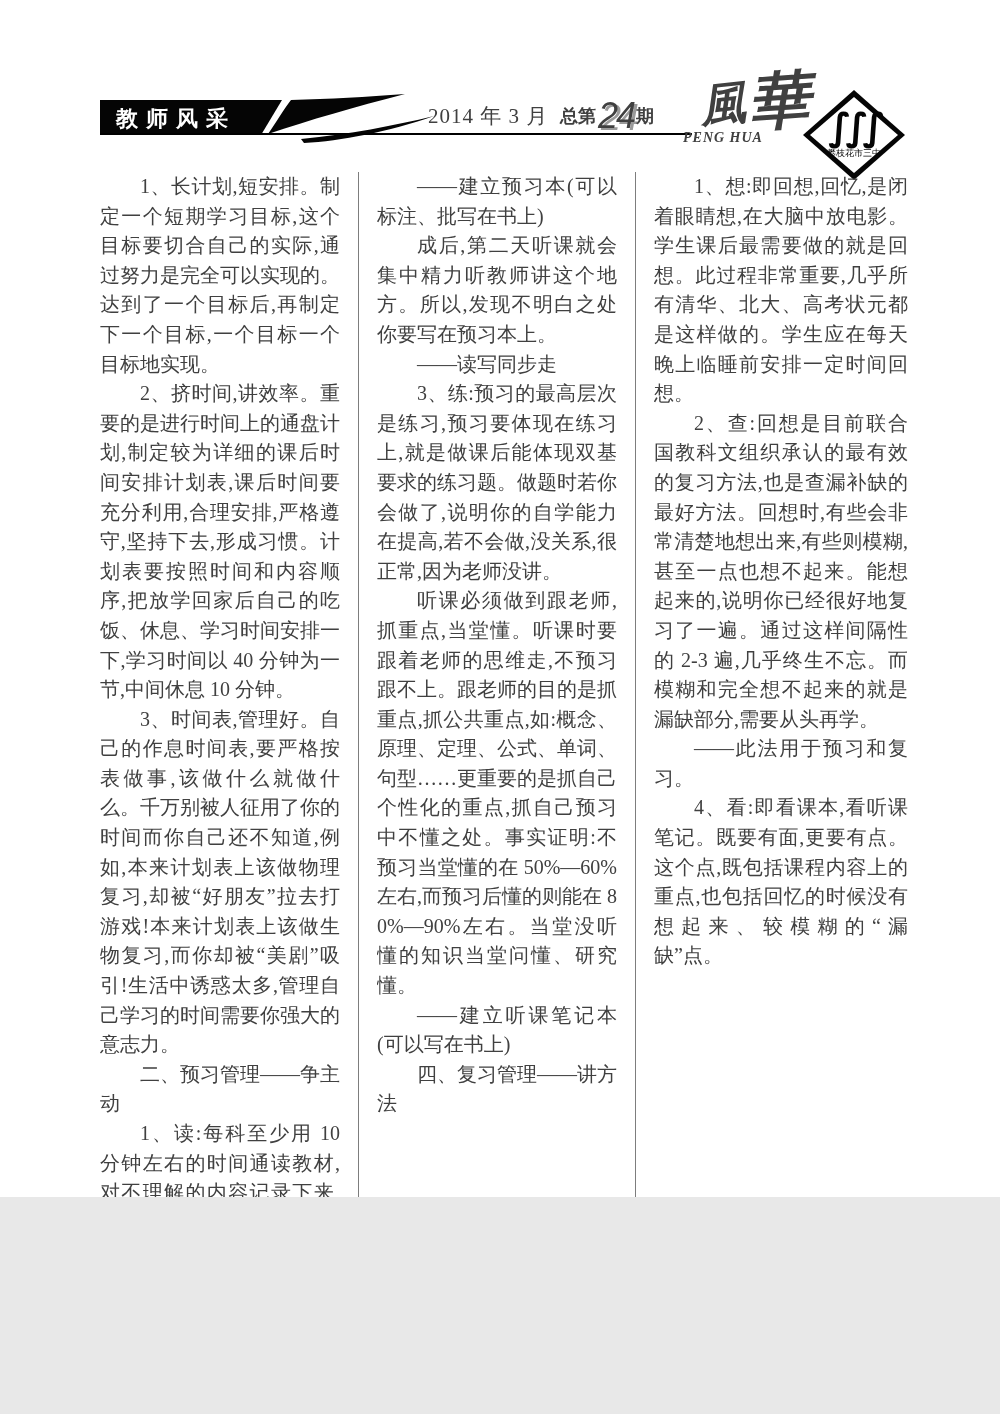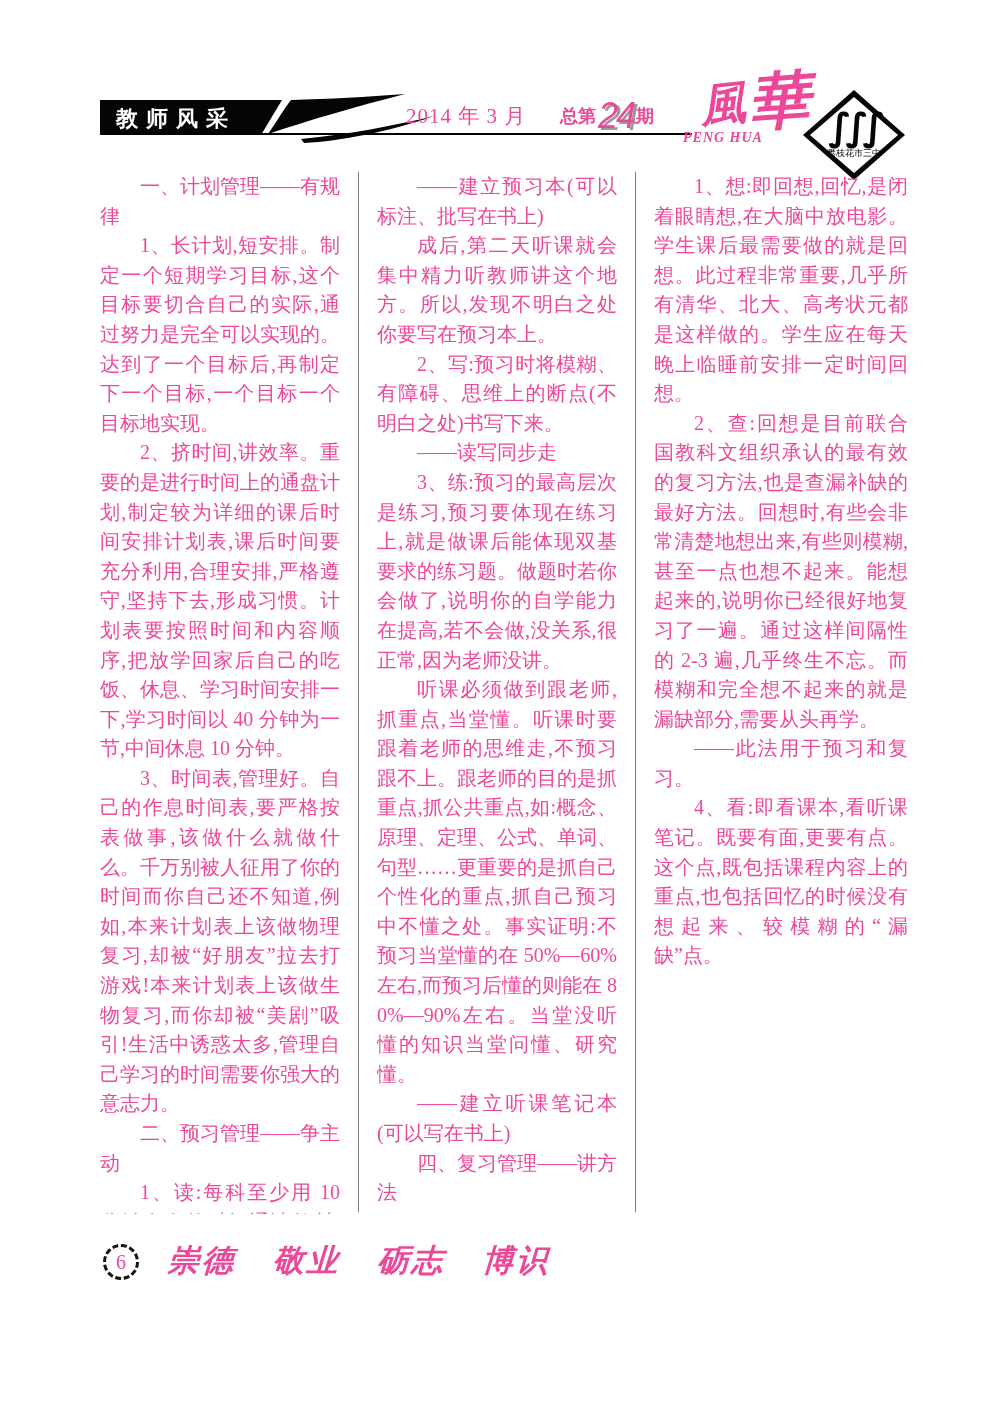--- a/index.html
+++ b/index.html
@@ -1,21 +1,21 @@
 <!DOCTYPE html>
 <html><head>
 <meta charset="utf-8">
 <style>
   html,body{margin:0;padding:0;background:#e8e8e8;}
-  .page{position:relative;width:1000px;height:1414px;margin:0 auto;background:#ffffff;
-        font-family:"Liberation Serif","DejaVu Serif",serif;color:#ec4899;overflow:hidden;}
+  .page{position:relative;width:1000px;height:1197px;margin:0 auto;background:#ffffff;
+        font-family:"Liberation Serif","DejaVu Serif",serif;color:#404040;overflow:hidden;}
   
   .banner-svg{position:absolute;left:98px;top:92px;}
   .header-rule{position:absolute;left:100px;top:133px;width:592px;height:2px;background:#000;}
-  .date{position:absolute;left:406px;top:102px;font-size:21px;letter-spacing:1px;}
+  .date{position:absolute;left:428px;top:102px;font-size:21px;letter-spacing:1px;}
   .issue{position:absolute;left:560px;top:98px;display:flex;align-items:center;
          font-family:"Liberation Sans","DejaVu Sans",sans-serif;}
   .issue .pre,.issue .suf{font-size:18px;font-weight:bold;}
   .issue .num{font-size:36px;font-weight:normal;font-style:italic;letter-spacing:-2px;
               margin:0 2px;text-shadow:3px 2px 0 #9a9a9a;line-height:1;}
   .logo-feng{position:absolute;left:700px;top:82px;font-size:46px;font-weight:bold;
              font-style:italic;transform:rotate(-6deg);line-height:1;}
   .logo-hua{position:absolute;left:748px;top:70px;font-size:62px;font-weight:bold;
             font-style:italic;transform:rotate(-4deg);line-height:1;}
   .logo-sub{position:absolute;left:683px;top:130px;font-size:14px;font-weight:bold;
@@ -63,32 +63,30 @@
 
   <svg class="diamond-svg" width="102" height="90" viewBox="0 0 102 90">
     <polygon points="51,0 102,45 51,90 0,45" fill="#050505"></polygon>
     <polygon points="51,7 95,45 51,83 7,45" fill="#ffffff"></polygon>
     <text x="51" y="50" text-anchor="middle" font-size="38" font-style="italic" font-weight="bold" letter-spacing="-6" fill="#050505" font-family="DejaVu Sans, sans-serif">∫∫∫</text>
     <text x="51" y="66" text-anchor="middle" font-size="9" fill="#050505" font-family="Liberation Sans, DejaVu Sans, sans-serif">攀枝花市三中</text>
   </svg>
 
   <div class="body">
     <div class="col">
-        <p>一、计划管理——有规律</p>
         <p>1、长计划,短安排。制定一个短期学习目标,这个目标要切合自己的实际,通过努力是完全可以实现的。达到了一个目标后,再制定下一个目标,一个目标一个目标地实现。</p>
         <p>2、挤时间,讲效率。重要的是进行时间上的通盘计划,制定较为详细的课后时间安排计划表,课后时间要充分利用,合理安排,严格遵守,坚持下去,形成习惯。计划表要按照时间和内容顺序,把放学回家后自己的吃饭、休息、学习时间安排一下,学习时间以 40 分钟为一节,中间休息 10 分钟。</p>
         <p>3、时间表,管理好。自己的作息时间表,要严格按表做事,该做什么就做什么。千万别被人征用了你的时间而你自己还不知道,例如,本来计划表上该做物理复习,却被“好朋友”拉去打游戏!本来计划表上该做生物复习,而你却被“美剧”吸引!生活中诱惑太多,管理自己学习的时间需要你强大的意志力。</p>
         <p>二、预习管理——争主动</p>
         <p>1、读:每科至少用 10 分钟左右的时间通读教材,对不理解的内容记录下来,这是你明天上课要重点听的内容。预习的目的是要形成问题,带着问题听课,当你的问题在脑中形</p>
       </div>
     <div class="v-divider"></div>
     <div class="col">
         <p>——建立预习本(可以标注、批写在书上)</p>
         <p>成后,第二天听课就会集中精力听教师讲这个地方。所以,发现不明白之处你要写在预习本上。</p>
-        <p>2、写:预习时将模糊、有障碍、思维上的断点(不明白之处)书写下来。</p>
         <p>——读写同步走</p>
         <p>3、练:预习的最高层次是练习,预习要体现在练习上,就是做课后能体现双基要求的练习题。做题时若你会做了,说明你的自学能力在提高,若不会做,没关系,很正常,因为老师没讲。</p>
         <p>听课必须做到跟老师,抓重点,当堂懂。听课时要跟着老师的思维走,不预习跟不上。跟老师的目的是抓重点,抓公共重点,如:概念、原理、定理、公式、单词、句型……更重要的是抓自己个性化的重点,抓自己预习中不懂之处。事实证明:不预习当堂懂的在 50%—60%左右,而预习后懂的则能在 80%—90%左右。当堂没听懂的知识当堂问懂、研究懂。</p>
         <p>——建立听课笔记本(可以写在书上)</p>
         <p>四、复习管理——讲方法</p>
       </div>
     <div class="v-divider"></div>
     <div class="col last">
         <p>1、想:即回想,回忆,是闭着眼睛想,在大脑中放电影。学生课后最需要做的就是回想。此过程非常重要,几乎所有清华、北大、高考状元都是这样做的。学生应在每天晚上临睡前安排一定时间回想。</p>
         <p>2、查:回想是目前联合国教科文组织承认的最有效的复习方法,也是查漏补缺的最好方法。回想时,有些会非常清楚地想出来,有些则模糊,甚至一点也想不起来。能想起来的,说明你已经很好地复习了一遍。通过这样间隔性的 2-3 遍,几乎终生不忘。而模糊和完全想不起来的就是漏缺部分,需要从头再学。</p>

